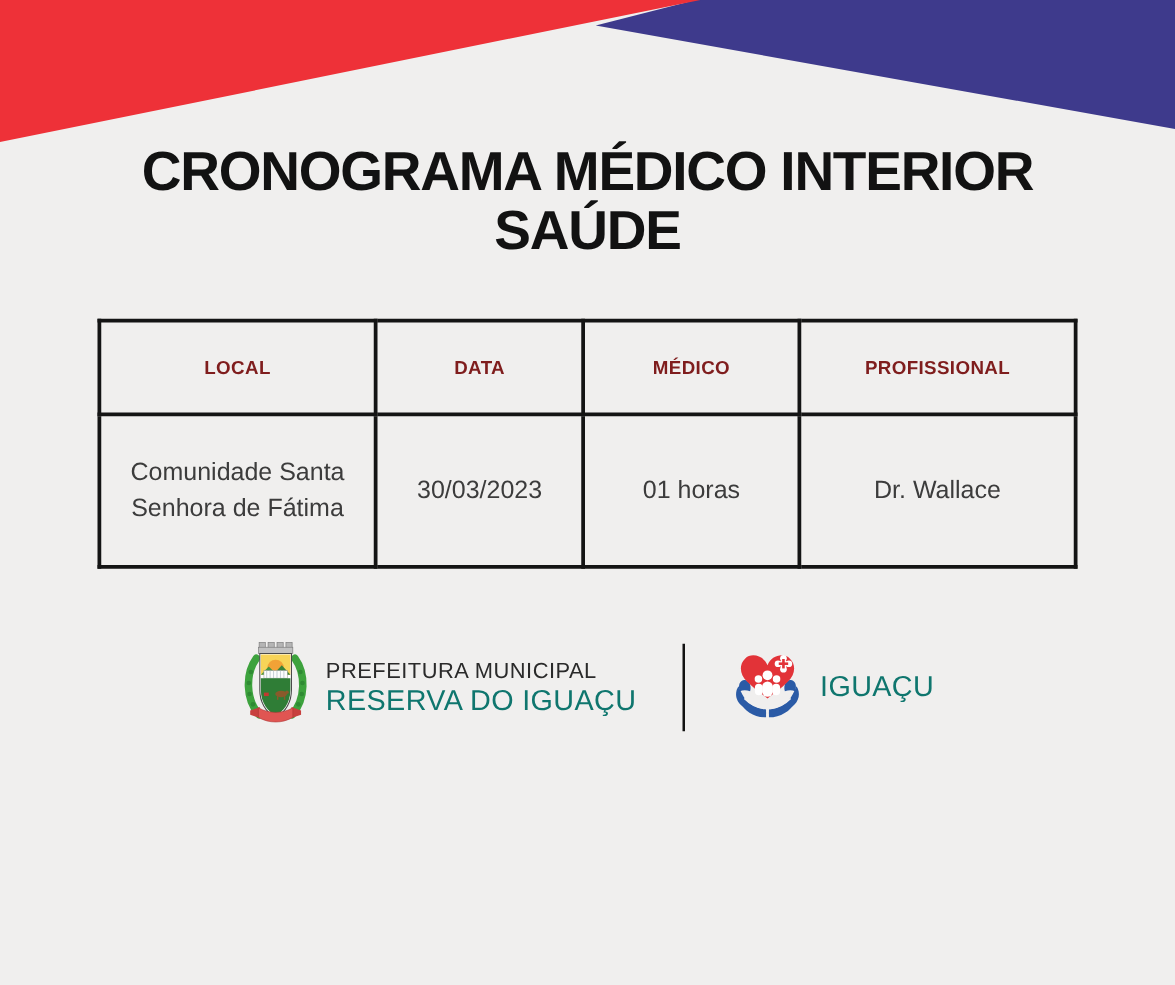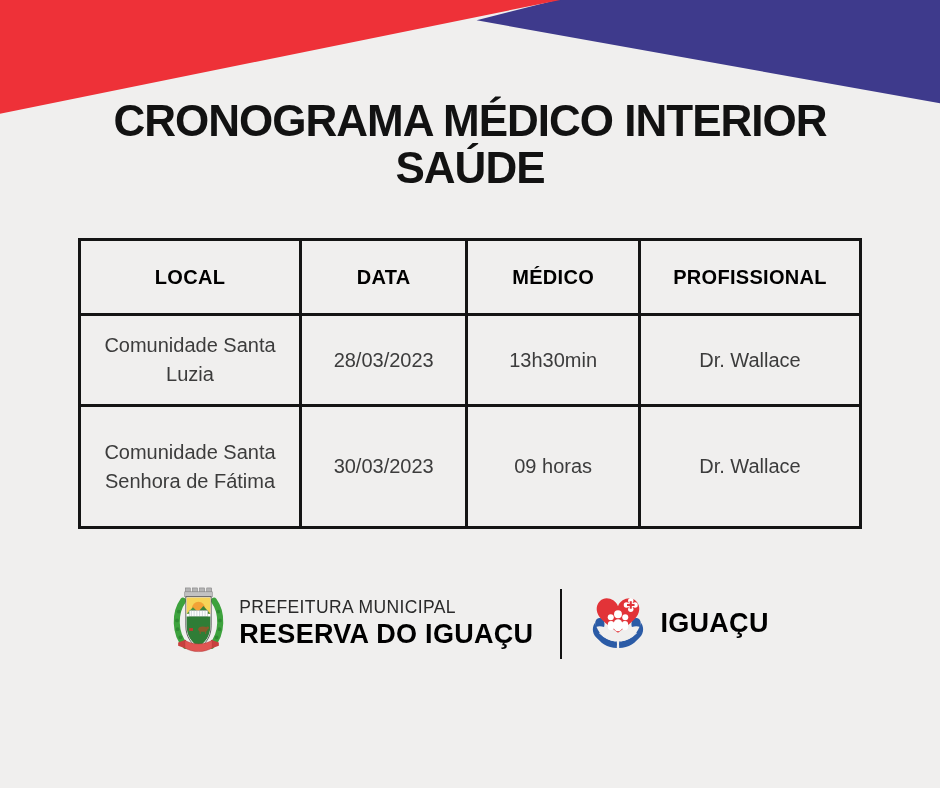--- a/index.html
+++ b/index.html
@@ -35,21 +35,21 @@
   }
 
   
   .title-wrap {
     padding-top: 97px;
     text-align: center;
     position: relative;
     z-index: 2;
   }
   .title {
-    margin: 0;
+    margin: 17px;
     font-size: 44px;
     font-weight: bold;
     letter-spacing: -1px;
     line-height: 1.07;
     color: #121212;
   }
 
   
   .table-wrap {
     width: 784px;
@@ -62,60 +62,60 @@
   }
   table.schedule th, table.schedule td {
     border: 3px solid #141414;
     background: #f0efee;
     text-align: center;
     vertical-align: middle;
     padding: 0 6px;
   }
   table.schedule th {
     height: 72px;
-    font-size: 20px;
+    font-size: 15px;
     font-weight: bold;
     letter-spacing: 0.3px;
-    color: #000000;
+    color: #7f1d1d;
   }
   table.schedule td {
     font-size: 20px;
     font-weight: normal;
     color: #3c3c3c;
     line-height: 1.45;
   }
   td.cell-local { padding: 0 24px; }
   tr.row-a td { height: 88px; }
   tr.row-b td { height: 119px; }
   tr.row-c td { height: 88px; }
 
   
   .footer {
     margin-top: 56px;
     display: flex;
     align-items: center;
     justify-content: center;
-    gap: 27px;
+    gap: 37px;
   }
   .logo-group {
     display: flex;
     align-items: center;
     gap: 13px;
   }
   .logo-text .line1 {
     font-size: 17.5px;
     letter-spacing: 0.4px;
     color: #2a2a2a;
     line-height: 1.2;
   }
   .logo-text .line2 {
-    font-size: 27px;
-    font-weight: bold;
+    font-size: 23px;
+    font-weight: normal;
     letter-spacing: 0.3px;
-    color: #000000;
+    color: #0f766e;
     line-height: 1.2;
   }
   .footer-divider {
     width: 2px;
     height: 70px;
     background: #121212;
   }
 </style>
 </head>
 <body>
@@ -142,30 +142,24 @@
     </colgroup>
     <thead>
       <tr>
         <th>LOCAL</th>
         <th>DATA</th>
         <th>MÉDICO</th>
         <th>PROFISSIONAL</th>
       </tr>
     </thead>
     <tbody>
-      <tr class="row-a">
-        <td class="cell-local">Comunidade Santa Luzia</td>
-        <td>28/03/2023</td>
-        <td>13h30min</td>
-        <td>Dr. Wallace</td>
-      </tr>
       <tr class="row-b">
         <td class="cell-local">Comunidade Santa Senhora de Fátima</td>
         <td>30/03/2023</td>
-        <td>09 horas</td>
+        <td>01 horas</td>
         <td>Dr. Wallace</td>
       </tr>
     </tbody>
   </table>
 </div>
 
 <div class="footer">
 
   <div class="logo-group">
     <span>

